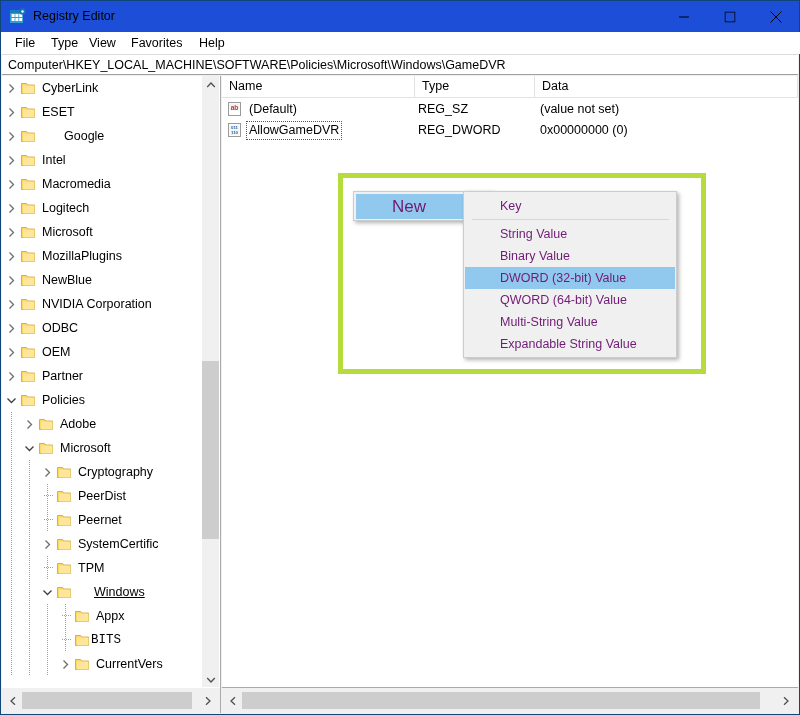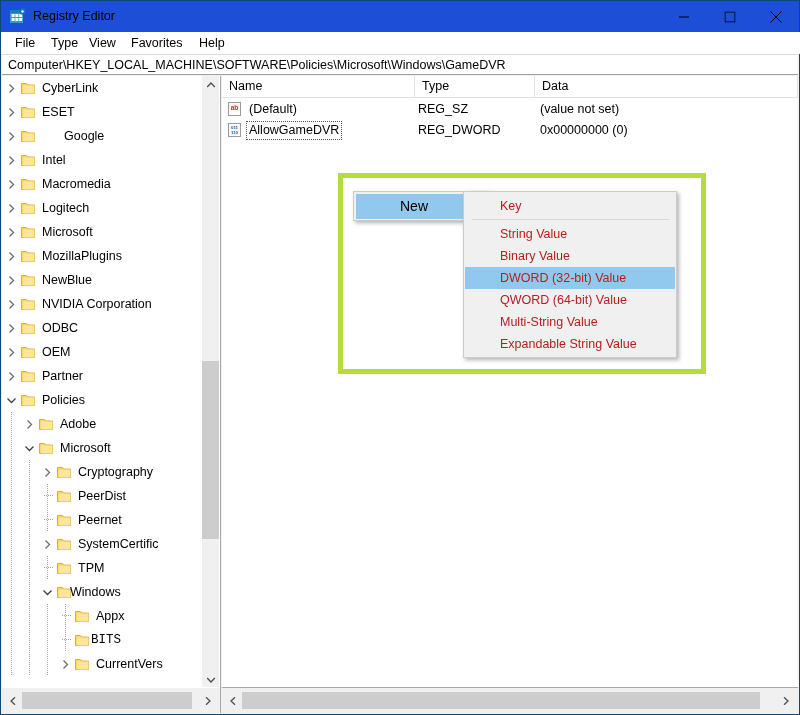--- a/index.html
+++ b/index.html
@@ -312,24 +312,23 @@
   #ctx-new {
     position: absolute;
     left: 2px; top: 2px;
     width: 135px; height: 25px;
     background: #91c9ee;
     cursor: default;
   }
   #ctx-new .lbl {
     position: absolute;
     left: 36px; top: 4px;
-    font-size: 14px;
+    font-size: 17px;
     line-height: 17px;
-    color: #000000;
-    margin-left: 8px;
+    color: #701a75;
   }
   #ctx-new .sub-chev {
     position: absolute;
     right: 10px; top: 7px;
     width: 8px; height: 11px;
   }
 
   
   #ctx-sub {
     position: absolute;
@@ -345,21 +344,21 @@
     left: 1px;
     width: 210px; height: 22px;
     cursor: default;
   }
   .subitem .lbl {
     position: absolute;
     left: 35px; top: 3px;
     font-size: 12.5px;
     line-height: 17px;
     white-space: nowrap;
-    color: #b91c1c;
+    color: #701a75;
   }
   .subitem.hl { background: #91c9ee; }
   #sub-sep {
     position: absolute;
     left: 8px; top: 27px;
     width: 197px; height: 1px;
     background: #d6d6d6;
   }
 </style>
 </head>
@@ -642,21 +641,21 @@
           <div class="tnode">
             <div class="dotline" style="left: 9px;"></div>
             <div class="dotline" style="left: 27px;"></div>
             <div class="chev" style="left: 40px;"><svg width="11" height="11" viewBox="0 0 11 11">
                 <polyline points="1.5,3.5 5.5,7.5 9.5,3.5" fill="none" stroke="#3f3f3f" stroke-width="1.3"></polyline>
               </svg></div>
             <div class="folder" style="left: 55px;"><svg width="16" height="14" viewBox="0 0 16 14">
                 <path d="M0.5 2.5 L5.5 2.5 L6.8 4.0 L13.5 4.0 L13.5 12.5 L0.5 12.5 Z" fill="#ffd966" stroke="#c9a227" stroke-width="0.8"></path>
                 <path d="M2.2 4.6 L13.5 4.6 L13.5 12.5 L2.2 12.5 Z" fill="#ffe699" stroke="none"></path>
               </svg></div>
-            <div class="tlabel" style="left: 68px;">Windows</div>
+            <div class="tlabel" style="left: 92px; text-decoration: underline;">Windows</div>
           </div>
           <div class="tnode">
             <div class="dotline" style="left: 9px;"></div>
             <div class="dotline" style="left: 27px;"></div>
             <div class="dotline" style="left: 45px;"></div>
             <div class="dotelbow" style="left: 60px;"></div>
             <div class="dotline" style="left: 63px;"></div>
             <div class="folder" style="left: 73px;"><svg width="16" height="14" viewBox="0 0 16 14">
                 <path d="M0.5 2.5 L5.5 2.5 L6.8 4.0 L13.5 4.0 L13.5 12.5 L0.5 12.5 Z" fill="#ffd966" stroke="#c9a227" stroke-width="0.8"></path>
                 <path d="M2.2 4.6 L13.5 4.6 L13.5 12.5 L2.2 12.5 Z" fill="#ffe699" stroke="none"></path>

